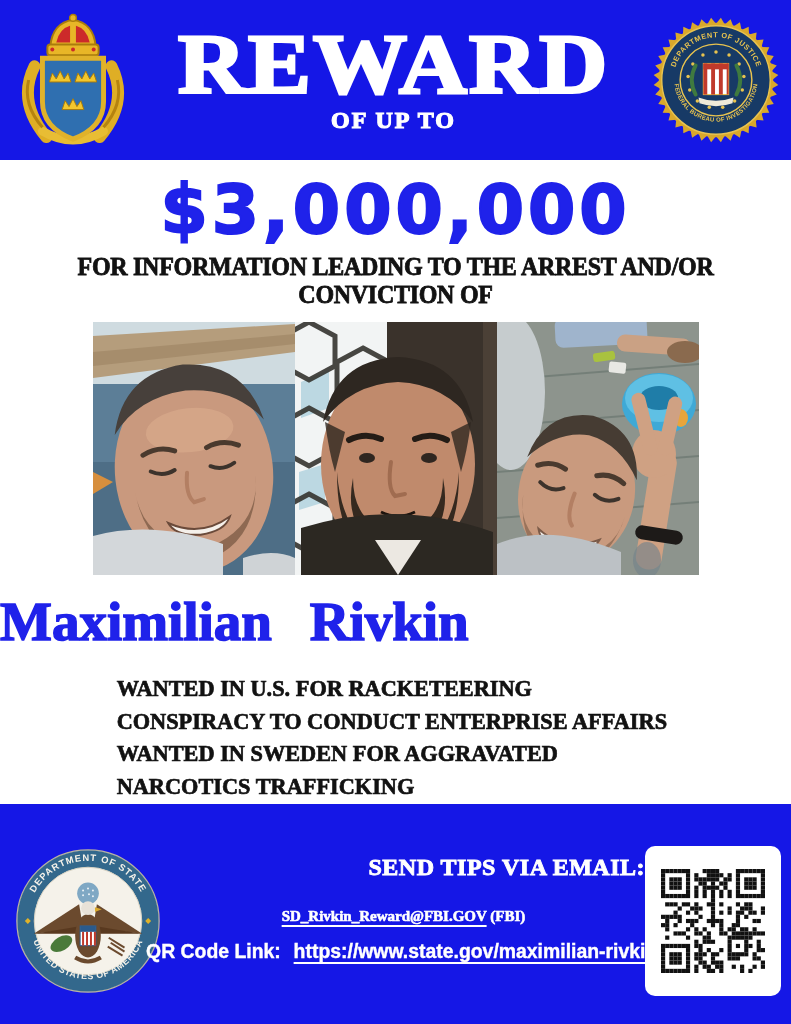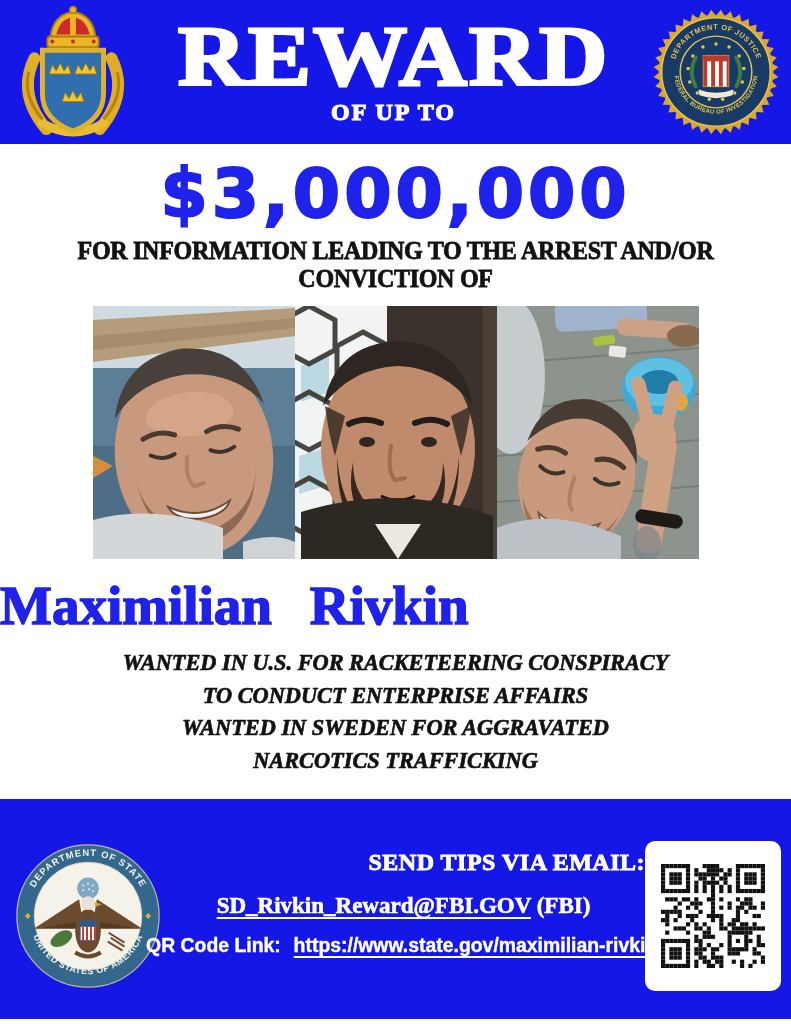--- a/index.html
+++ b/index.html
@@ -9,46 +9,46 @@
     --gold:#d9a82c;
     --gold-light:#e8c34f;
     --navy:#173a66;
   }
   *{margin:0;padding:0;box-sizing:border-box;}
   html,body{background:#ffffff;}
   body{width:791px;font-family:"Liberation Serif",serif;}
   .poster{position:relative;width:791px;height:1024px;background:#fff;display:flex;flex-direction:column;overflow:hidden;}
 
   
-  .top-banner{height:144px;background:var(--banner-blue);display:flex;align-items:center;justify-content:space-between;padding:0 12px;flex:0 0 auto;}
+  .top-banner{height:160px;background:var(--banner-blue);display:flex;align-items:center;justify-content:space-between;padding:0 12px;flex:0 0 auto;}
   .banner-center{flex:1;text-align:center;color:#fff;}
   .reward-title{font-weight:bold;font-size:84px;line-height:.92;letter-spacing:2px;-webkit-text-stroke:3px #fff;display:inline-block;transform:scaleX(1.12);}
   .reward-sub{font-weight:bold;font-size:24px;letter-spacing:2px;-webkit-text-stroke:1.2px #fff;margin-top:4px;}
   .emblem{flex:0 0 auto;line-height:0;}
 
   
   .amount-block{text-align:center;flex:0 0 auto;}
   .amount{margin-top:14px;color:var(--accent-blue);font-family:"DejaVu Sans",sans-serif;font-weight:bold;font-size:68px;line-height:1.05;letter-spacing:4px;-webkit-text-stroke:2px var(--accent-blue);}
   .lead-line{margin-top:8px;color:var(--ink);font-weight:bold;font-size:25px;letter-spacing:-.3px;-webkit-text-stroke:.8px var(--ink);}
   .lead-line .cond{display:inline-block;transform:scaleX(.96);}
 
   
   .photos{margin:13px auto 0;width:606px;height:253px;display:flex;flex:0 0 auto;}
   .photos svg{display:block;}
 
   
   .subject-name{margin-top:18px;text-align:left;color:var(--accent-blue);font-weight:bold;font-size:55px;line-height:1.05;word-spacing:24px;-webkit-text-stroke:1.5px var(--accent-blue);flex:0 0 auto;}
-  .charges{margin:12px auto 0;width:575px;text-align:center;flex:0 0 auto;font-style:italic;}
+  .charges{margin:22px auto 0;width:575px;flex:0 0 auto;}
   .charges p{color:var(--ink);font-weight:bold;font-size:23px;line-height:1.42;-webkit-text-stroke:.7px var(--ink);transform:scaleX(.97);}
 
   
   .bottom-banner{margin-top:auto;height:220px;background:var(--banner-blue);display:flex;align-items:flex-start;padding:42px 10px 0 14px;color:#fff;flex:0 0 auto;}
   .footer-center{flex:1;text-align:center;padding-top:8px;min-width:0;}
   .tips-heading{font-weight:bold;font-size:24px;letter-spacing:.5px;text-align:right;-webkit-text-stroke:.9px #fff;}
-  .email-line{margin-top:17px;font-weight:bold;font-size:23px;-webkit-text-stroke:.6px #fff;white-space:nowrap;}
+  .email-line{margin-top:27px;font-weight:bold;font-size:15px;-webkit-text-stroke:.6px #fff;white-space:nowrap;}
   .email{color:#fff;text-decoration:underline;text-decoration-thickness:2px;text-underline-offset:4px;}
   .agency-sans{font-family:"Liberation Sans",sans-serif;display:inline-block;transform:scaleX(.92);-webkit-text-stroke:.4px #fff;}
   .qr-line{margin:15px -70px 0;font-family:"Liberation Sans",sans-serif;font-weight:bold;font-size:20px;-webkit-text-stroke:.4px #fff;white-space:nowrap;}
   .qr-line a{color:#fff;text-decoration:underline;text-decoration-thickness:2px;text-underline-offset:4px;display:inline-block;transform:scaleX(.97);}
   .qr-line .lbl{display:inline-block;transform:scaleX(.97);}
   .qr-box{flex:0 0 auto;width:136px;height:150px;background:#fff;border-radius:10px;display:flex;align-items:center;justify-content:center;}
   .bottom-margin{height:5px;background:#fff;flex:0 0 auto;}
 </style>
 </head>
 <body>

